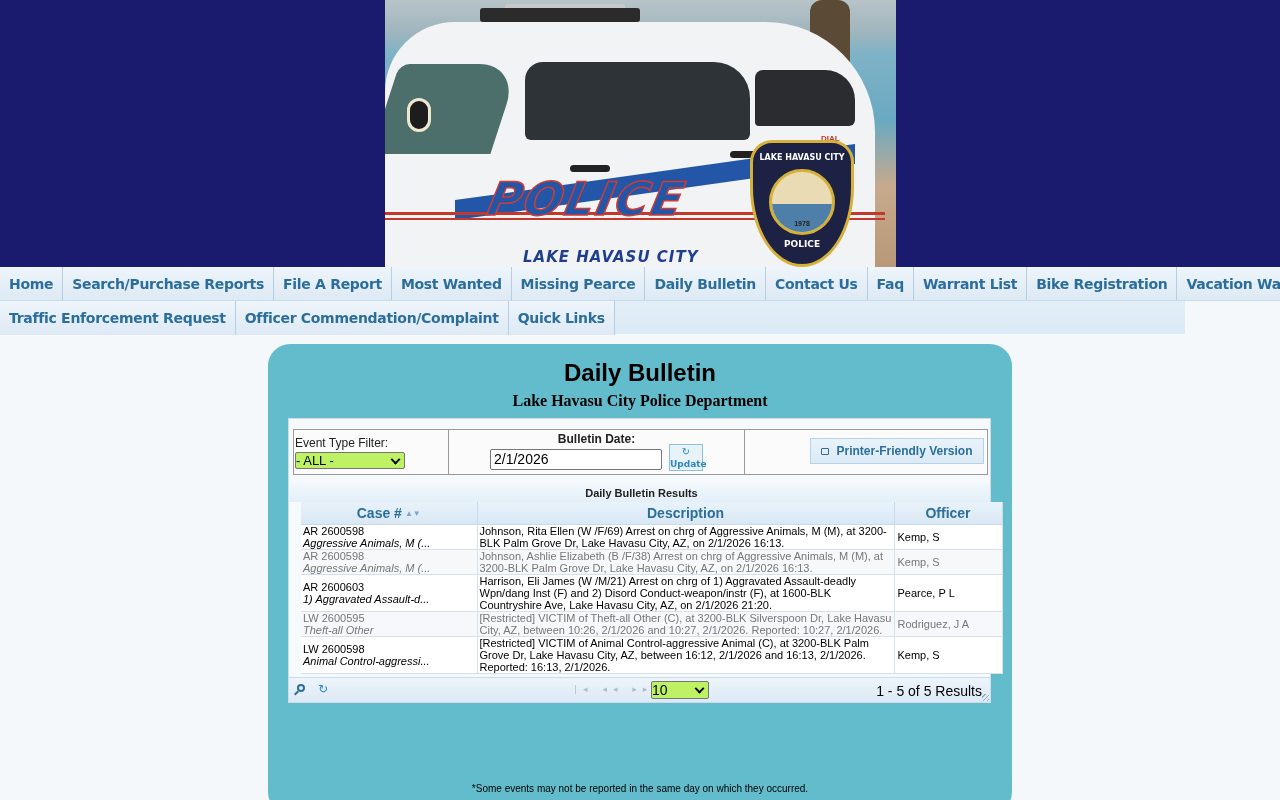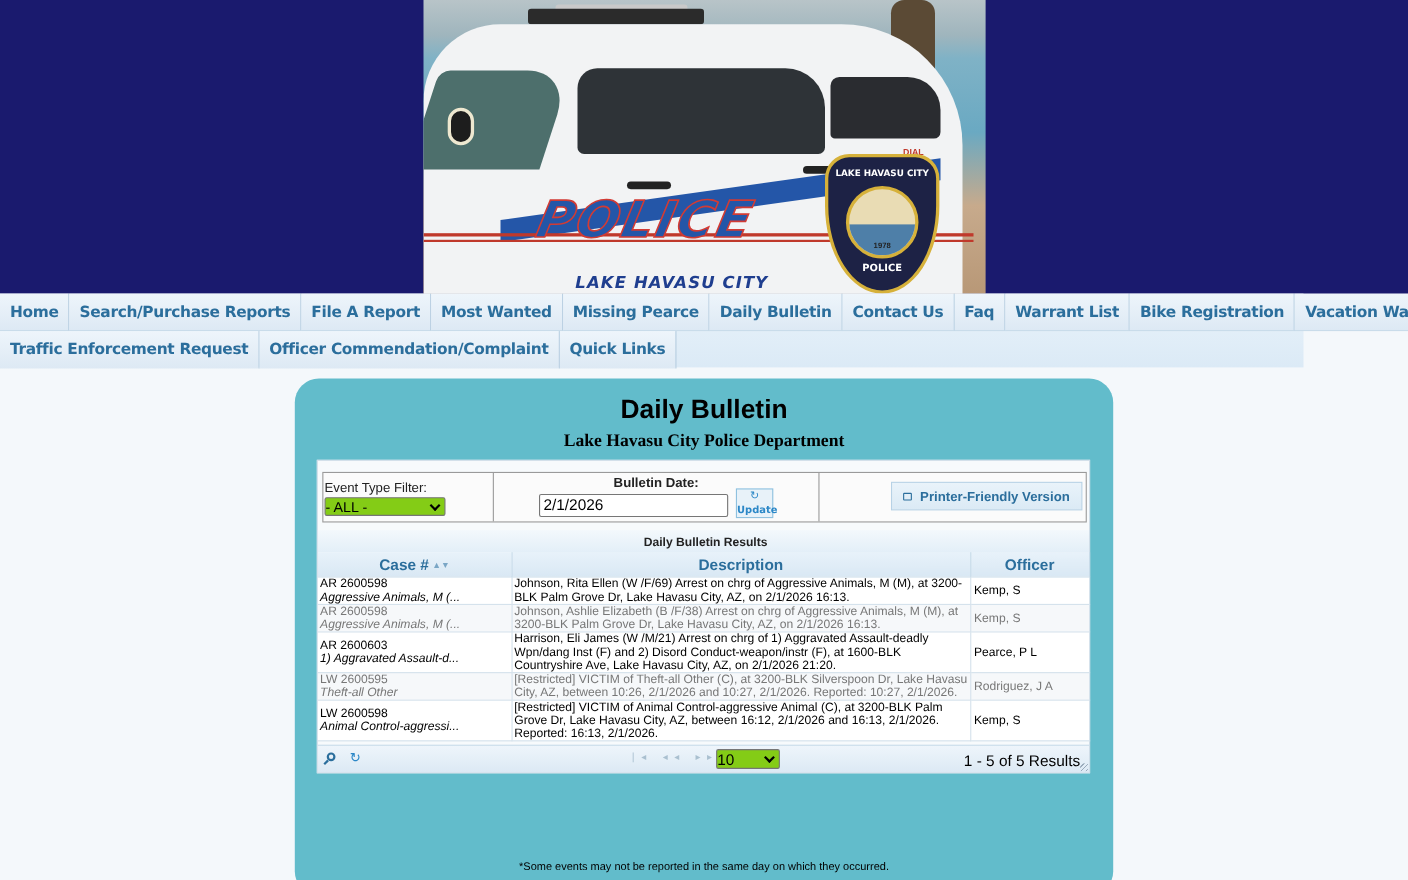--- a/index.html
+++ b/index.html
@@ -57,38 +57,38 @@
 
   .grid-wrap { position: absolute; left: 20px; top: 74px; width: 703px; height: 285px; background: #f7fafc; border: 1px solid #cfdde8; }
   .filters { position: absolute; left: 4px; top: 10px; width: 695px; height: 46px; border: 1px solid #9a9a9a; background: #fbfbfb; display: flex; }
   .f-cell { height: 100%; border-right: 1px solid #9a9a9a; position: relative; }
   .f-cell:last-child { border-right: none; }
   .f-type { width: 155px; }
   .f-date { width: 296px; }
   .f-print { flex: 1; }
   .lbl { font-size: 12px; color: #222; }
   .f-type .lbl { position: absolute; left: 1px; top: 6px; }
-  .select { position: absolute; border: 1px solid #767676; background: #84cc16; border-radius: 2px; font-size: 13px; color: #000;
+  .select { position: absolute; border: 1px solid #767676; background: #bef264; border-radius: 2px; font-size: 13px; color: #000;
     padding-left: 0; display: flex; align-items: center; }
   .select .chev { position: absolute; right: 5px; top: 50%; width: 7px; height: 7px; border-right: 2px solid #000; border-bottom: 2px solid #000; transform: translateY(-70%) rotate(45deg); }
   .f-type .select { left: 1px; top: 22px; width: 110px; height: 17px; }
   .f-date .lbl { position: absolute; left: 0; top: 2px; width: 100%; text-align: center; font-weight: bold; }
   .date-input { position: absolute; left: 41px; top: 19px; width: 172px; height: 21px; border: 1px solid #767676; background: #fff;
     font-size: 14px; padding-left: 3px; line-height: 19px; color: #000; border-radius: 2px; }
   .update-btn { position: absolute; left: 220px; top: 14px; width: 34px; height: 27px; border: 1px solid #8fc1df; background: #e8f2f9;
     text-align: center; font-family: "DejaVu Sans", sans-serif; cursor: pointer; }
   .update-btn .ico { display: block; font-size: 10px; color: #2b87c7; line-height: 12px; margin-top: 1px; }
   .update-btn .txt { display: block; font-size: 9px; color: #2b87c7; font-weight: bold; line-height: 12px; }
   .print-btn { position: absolute; right: 3px; top: 8px; width: 174px; height: 26px; border: 1px solid #b7d2e6; background: linear-gradient(180deg,#e9f3fa,#dbeaf5);
     font-size: 12px; color: #2b6e9c; font-weight: bold; display: flex; align-items: center; justify-content: center; cursor: pointer; }
   .print-btn .ico { display: inline-block; width: 8px; height: 7px; border: 1.5px solid #2b6e9c; border-radius: 1px; margin-right: 7px; position: relative; }
 
   .results-hdr { position: absolute; left: 0; top: 63px; width: 701px; height: 20px; background: linear-gradient(180deg,#f3f8fc,#e3eff8);
     font-size: 11px; font-weight: bold; color: #222; padding-left: 4px; line-height: 22px; text-align: center; }
-  table.grid { position: absolute; left: 0; top: 83px; width: 701px; border-collapse: collapse; table-layout: fixed; padding-left: 12px; }
+  table.grid { position: absolute; left: 12px; top: 83px; width: 701px; border-collapse: collapse; table-layout: fixed; padding-left: 12px; }
   table.grid th { height: 22px; font-size: 14px; color: #2b6e9c; font-weight: bold; background: linear-gradient(180deg,#e8f2fa,#d9e8f4);
     border-right: 1px solid #c8dbe9; border-bottom: 1px solid #c8dbe9; text-align: center; }
   table.grid th .sort { font-size: 8px; color: #7aa6c5; margin-left: 3px; vertical-align: 2px; }
   table.grid td { font-size: 11px; color: #000; padding: 0 2px; border-right: 1px solid #d5e2ec; border-bottom: 1px solid #d5e2ec;
     vertical-align: middle; line-height: 12px; background: #fff; }
   table.grid tr.dim td { color: #777; background: #f6f8fa; }
   table.grid td.case .code { display: block; }
   table.grid td.case .desc { display: block; font-style: italic; }
   table.grid td.officer { padding-left: 3px; }
 

